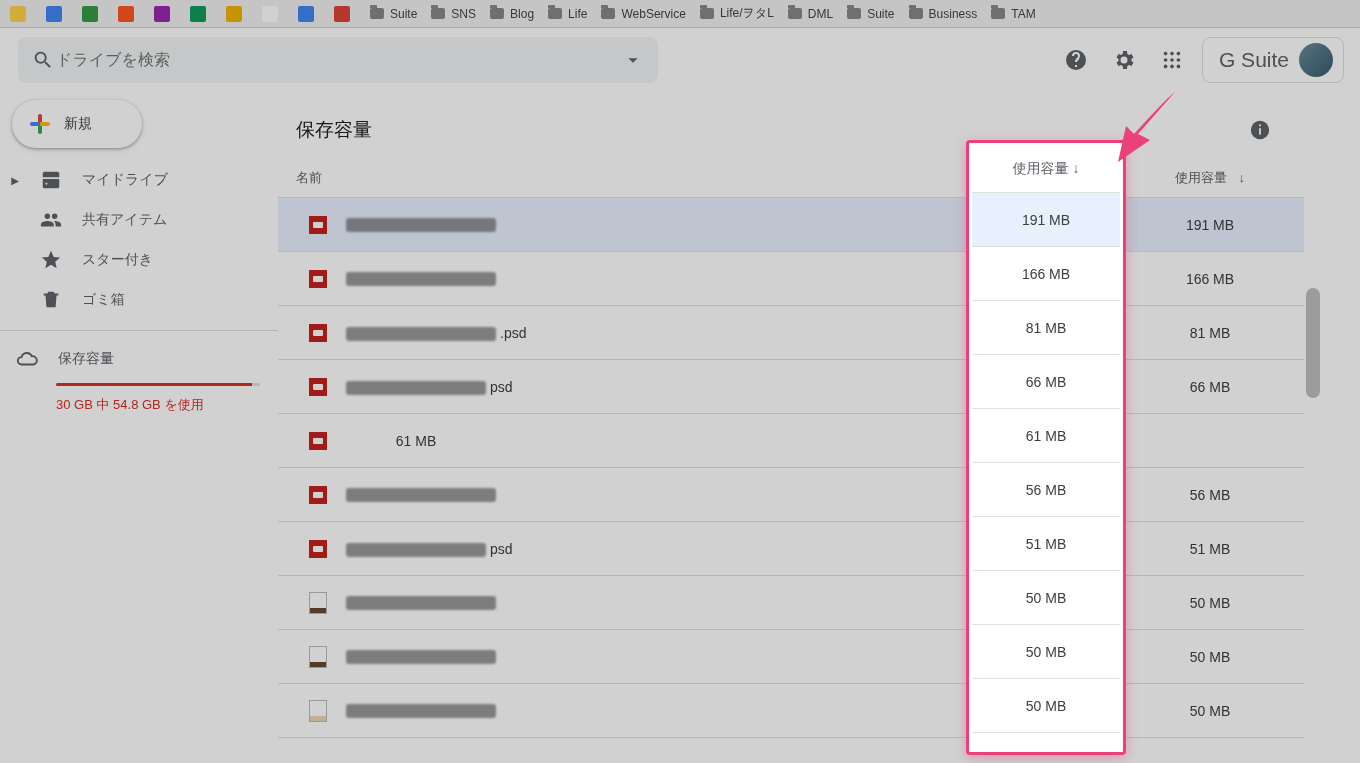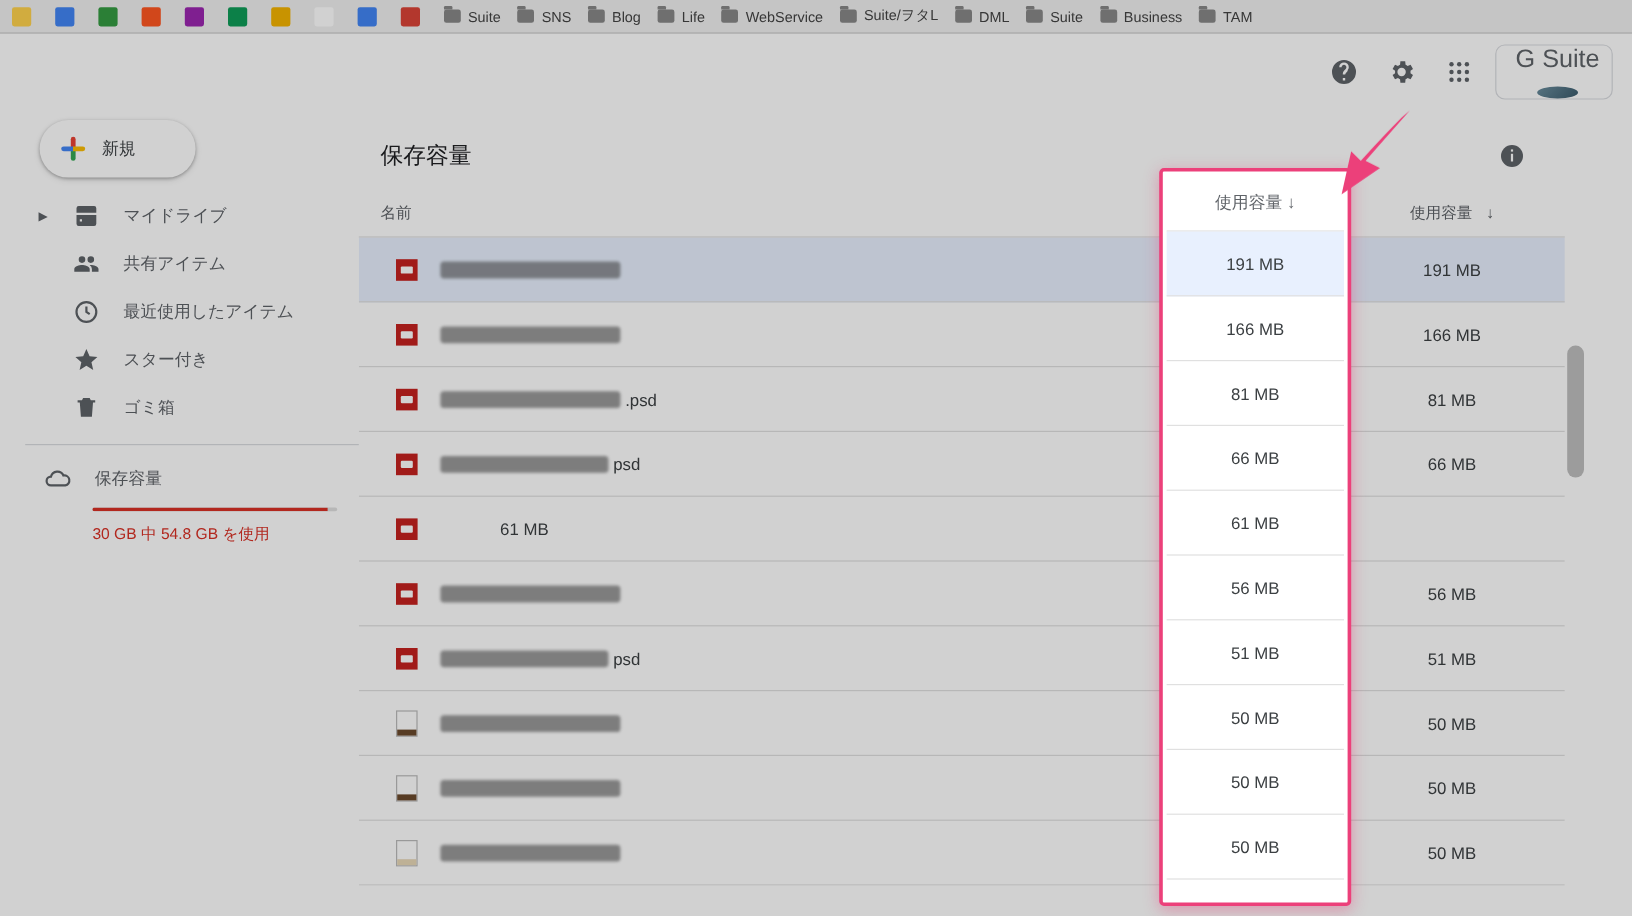--- a/index.html
+++ b/index.html
@@ -15,25 +15,25 @@
 
   
   .header { height:64px; display:flex; align-items:center; padding:0 16px 0 18px; }
   .drive-logo { display:flex; align-items:center; gap:10px; width:260px; }
   .logo-tri { width:34px; height:30px; position:relative; }
   .brand { font-size:22px; color:#5f6368; letter-spacing:1px; }
   .search-box { flex:0 0 640px; height:46px; background:#f1f3f4; border-radius:8px; display:flex; align-items:center; padding:0 14px; margin-right:20px;}
   .search-input { flex:1; border:none; background:transparent; font-size:16px; outline:none; color:#3c4043;}
   .hdr-spacer { flex:1; }
   .hdr-btn { width:40px; height:40px; border-radius:50%; display:flex; align-items:center; justify-content:center; color:#5f6368; margin:0 4px; cursor:pointer;}
-  .gsuite { height:46px; border:1px solid #dadce0; border-radius:8px; display:flex; align-items:center; gap:10px; padding:0 10px 0 16px; margin-left:6px;flex-direction:column;}
+  .gsuite { height:46px; border:1px solid #dadce0; border-radius:8px; display:flex; align-items:center; gap:10px; padding:0 10px 0 16px; margin-left:6px;}
   .gsuite-text { font-size:21px; color:#5f6368; font-weight:500; font-family: "Product Sans", Arial, sans-serif;}
   .avatar { width:34px; height:34px; border-radius:50%; background:linear-gradient(135deg,#6b8e9e,#3a5a6b); }
 
-  .body-row { display:flex; height:calc(100% - 92px);padding-left:21px; }
+  .body-row { display:flex; height:calc(100% - 92px); }
 
   
   .sidebar { width:278px; padding-top:8px; }
   .new-btn { display:flex; align-items:center; gap:12px; height:48px; padding:0 22px 0 16px; margin:0 0 12px 12px; width:130px; border-radius:24px; background:#fff; box-shadow:0 1px 3px rgba(0,0,0,0.3), 0 2px 6px rgba(0,0,0,0.1); cursor:pointer;}
   .plus-ico { width:24px; height:24px; position:relative; }
   .plus-ico::before,.plus-ico::after{content:"";position:absolute;background:#34a853;}
   .plus-ico::before{left:10px;top:2px;width:4px;height:20px;border-radius:2px;background:linear-gradient(#ea4335 50%, #34a853 50%);}
   .plus-ico::after{top:10px;left:2px;height:4px;width:20px;border-radius:2px;background:linear-gradient(90deg,#4285f4 50%, #fbbc04 50%);}
   .new-label{font-size:14px;color:#3c4043;}
   .side-item { display:flex; align-items:center; height:40px; padding:0 12px 0 24px; gap:20px; font-size:14px; color:#5f6368; cursor:pointer; }
@@ -58,21 +58,21 @@
   .sort-arrow { margin-left:8px;}
   .file-list { overflow:auto; }
   .file-row { display:flex; align-items:center; height:54px; border-bottom:1px solid #e0e0e0; padding:0 24px 0 30px; font-size:14px; color:#3c4043; cursor:pointer;}
   .file-row.selected { background:#e8f0fe;}
   .file-ico { width:20px; height:20px; margin-right:18px; display:flex; align-items:center; justify-content:center;}
   .psd-ico { width:18px; height:18px; background:#c5221f; position:relative;}
   .psd-ico::after{content:"";position:absolute;left:4px;top:6px;width:10px;height:6px;background:#fff;border-radius:1px;}
   .doc-ico { width:18px; height:22px; background:#fff; border:1px solid #bbb; position:relative;}
   .doc-ico::before{content:"";position:absolute;bottom:0;left:0;right:0;height:5px;background:#6b4a2c;}
   .doc-ico.alt::before{background:#e8d8b8;}
-  .file-name { flex:1; display:flex; align-items:center; gap:4px;}
+  .file-name { flex:1; display:flex; align-items:flex-end; gap:4px;}
   .blur { display:inline-block; height:14px; background:#222; border-radius:3px; filter:blur(1.2px) contrast(60%); opacity:0.55;}
   .file-size-cell { width:140px; text-align:center;}
   .scroll-track { position:absolute; right:40px; top:196px; width:14px; height:110px; background:#bfbfbf; border-radius:7px;}
 
   
   .highlight-col { position:absolute; top:140px; left:966px; width:160px; bottom:8px; border:3px solid #ec407a; border-radius:4px; box-shadow:0 3px 12px rgba(236,64,122,0.4); background:#fff; z-index:55;}
   .highlight-inner { position:absolute; inset:3px; overflow:hidden;}
   .hl-header { height:47px; display:flex; align-items:center; justify-content:center; font-size:14px; color:#5f6368; border-bottom:1px solid #e0e0e0;}
   .hl-row { height:54px; display:flex; align-items:center; justify-content:center; font-size:14px; color:#3c4043; border-bottom:1px solid #e0e0e0;}
   .hl-row.sel { background:#e8f0fe;}
@@ -141,41 +141,50 @@
     <div class="bm-item">
       <span class="bm-folder"></span>
       <span>Life</span>
     </div>
     <div class="bm-item">
       <span class="bm-folder"></span>
       <span>WebService</span>
     </div>
     <div class="bm-item">
       <span class="bm-folder"></span>
-      <span>Suite/ヲタL</span>
+      <span>Life/ヲタL</span>
     </div>
     <div class="bm-item">
       <span class="bm-folder"></span>
       <span>DML</span>
     </div>
     <div class="bm-item">
       <span class="bm-folder"></span>
       <span>Suite</span>
     </div>
     <div class="bm-item">
       <span class="bm-folder"></span>
       <span>Business</span>
     </div>
     <div class="bm-item">
       <span class="bm-folder"></span>
       <span>TAM</span>
     </div>
   </div>
 
 <div class="header">
+  <div class="search-box">
+    <svg width="22" height="22" viewBox="0 0 24 24" fill="#5f6368">
+        <path d="M15.5 14h-.8l-.3-.3a6.5 6.5 0 10-.7.7l.3.3v.8l5 5 1.5-1.5-5-5zM9.5 14a4.5 4.5 0 110-9 4.5 4.5 0 010 9z"></path>
+      </svg>
+    <input class="search-input" placeholder="ドライブを検索" style="">
+    <svg width="22" height="22" viewBox="0 0 24 24" fill="#5f6368">
+        <path d="M7 10l5 5 5-5z"></path>
+      </svg>
+  </div>
   <div class="hdr-spacer"></div>
   <div class="hdr-btn">
     <svg width="24" height="24" viewBox="0 0 24 24" fill="#5f6368">
         <path d="M12 2a10 10 0 100 20 10 10 0 000-20zm1 17h-2v-2h2v2zm2.07-7.75l-.9.92A3.4 3.4 0 0013 14h-2v-.5a4 4 0 011.17-2.83l1.24-1.26a2 2 0 10-3.41-1.41H8a4 4 0 118 0c0 .88-.36 1.68-.93 2.25z"></path>
       </svg>
   </div>
   <div class="hdr-btn">
     <svg width="24" height="24" viewBox="0 0 24 24" fill="#5f6368">
         <path d="M19.4 13a7.5 7.5 0 000-2l2.1-1.6-2-3.5-2.5 1a7.6 7.6 0 00-1.7-1L15 3h-4l-.3 2.9a7.6 7.6 0 00-1.7 1l-2.5-1-2 3.5L6.6 11a7.5 7.5 0 000 2l-2.1 1.6 2 3.5 2.5-1a7.6 7.6 0 001.7 1L11 21h4l.3-2.9a7.6 7.6 0 001.7-1l2.5 1 2-3.5L19.4 13zM12 15.5A3.5 3.5 0 1112 8.5a3.5 3.5 0 010 7z"></path>
       </svg>
@@ -216,29 +225,20 @@
       </span>
       <span>マイドライブ</span>
     </div>
     <div class="side-item" style="padding-left:40px">
       <span class="side-ico">
         <svg width="22" height="22" viewBox="0 0 24 24" fill="#5f6368">
             <path d="M16 11a3 3 0 100-6 3 3 0 000 6zM8 11a3 3 0 100-6 3 3 0 000 6zm0 2c-2.33 0-7 1.17-7 3.5V19h14v-2.5C15 14.17 10.33 13 8 13zm8 0c-.3 0-.62.02-.97.05A4.22 4.22 0 0117 16.5V19h6v-2.5c0-2.33-4.67-3.5-7-3.5z"></path>
           </svg>
       </span>
       <span>共有アイテム</span>
-    </div>
-    <div class="side-item" style="padding-left:40px">
-      <span class="side-ico">
-        <svg width="22" height="22" viewBox="0 0 24 24" fill="none" stroke="#5f6368" stroke-width="2">
-            <circle cx="12" cy="12" r="9"></circle>
-            <path d="M12 7v5l3 2"></path>
-          </svg>
-      </span>
-      <span>最近使用したアイテム</span>
     </div>
     <div class="side-item" style="padding-left:40px">
       <span class="side-ico">
         <svg width="22" height="22" viewBox="0 0 24 24" fill="#5f6368">
             <path d="M12 17.3l6.2 3.7-1.6-7 5.4-4.7-7.1-.6L12 2 9.1 8.7 2 9.3l5.4 4.7-1.6 7z"></path>
           </svg>
       </span>
       <span>スター付き</span>
     </div>
     <div class="side-item" style="padding-left:40px">

